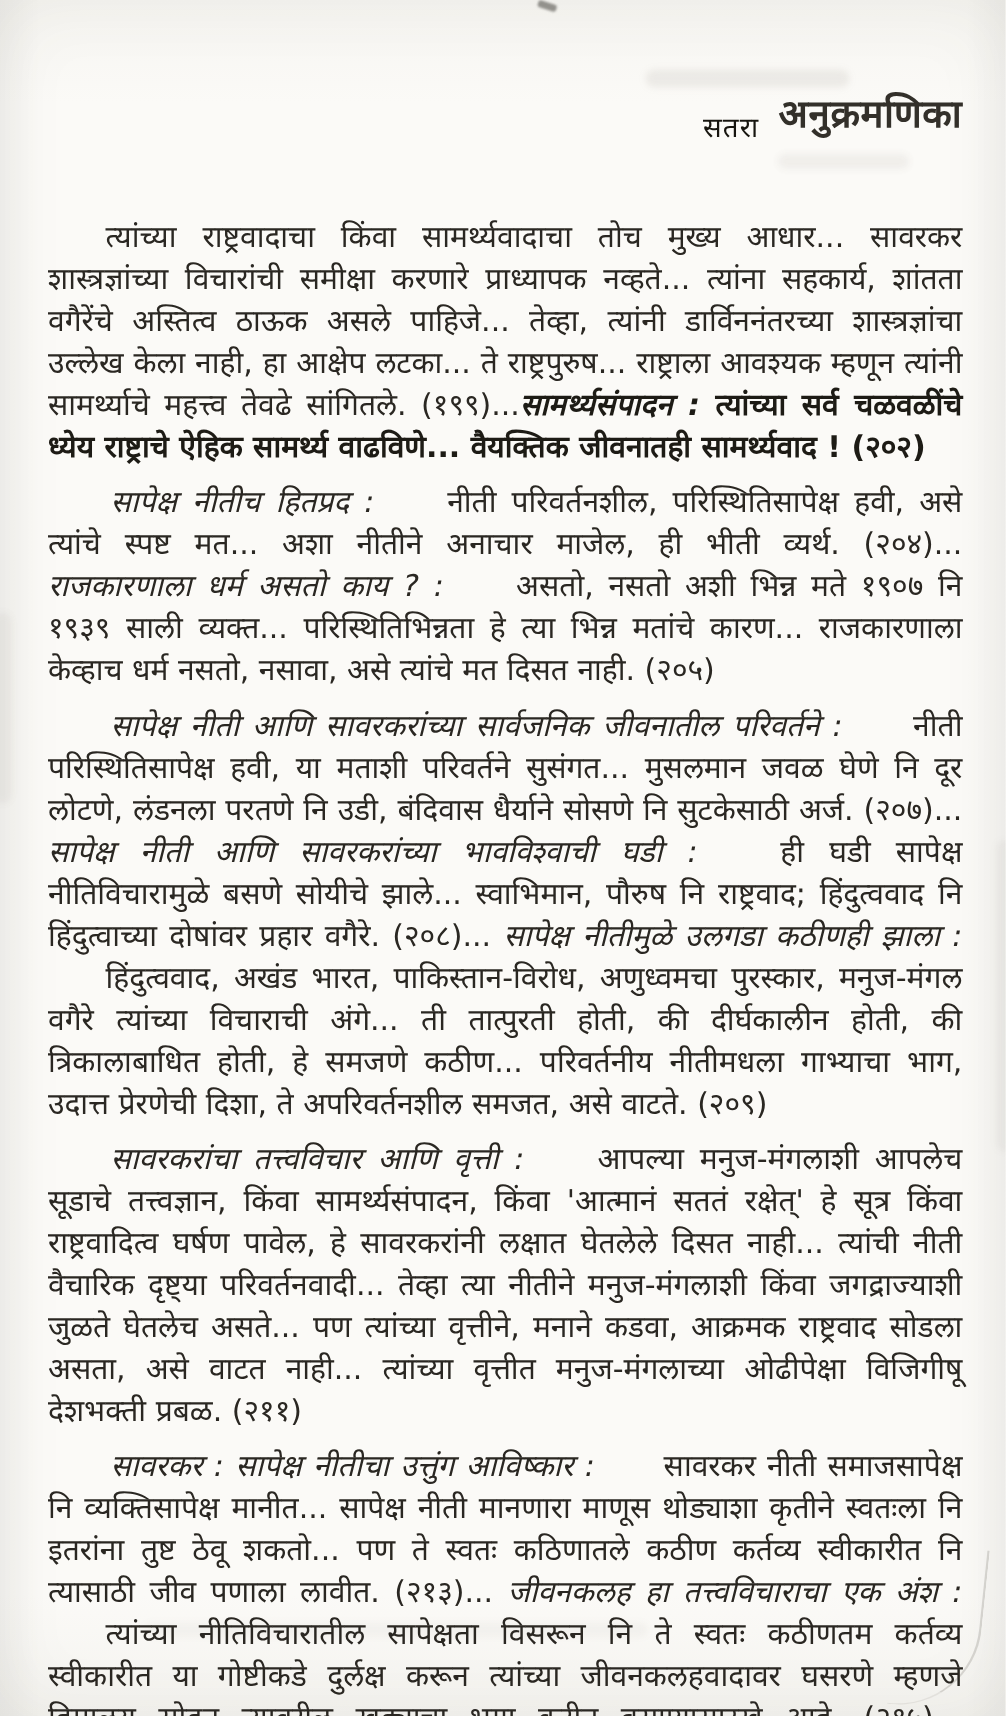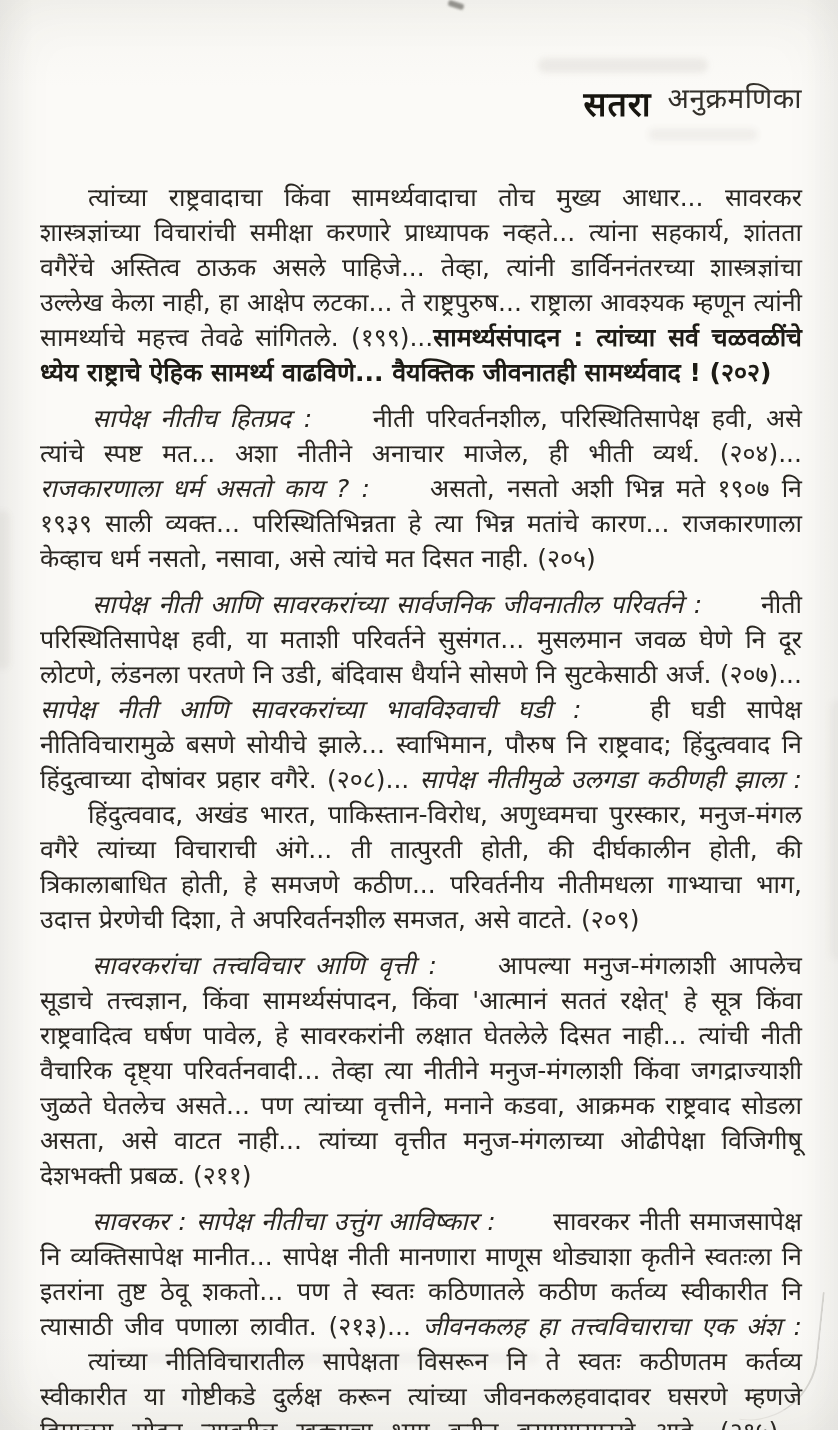--- a/index.html
+++ b/index.html
@@ -33,28 +33,28 @@
   .header {
     position: absolute;
     top: 80px;
     right: 36px;
     display: flex;
     align-items: baseline;
     gap: 16px;
     white-space: nowrap;
   }
   .chapter-word {
-    font-size: 34px;
-    font-weight: bold;
+    font-size: 23px;
+    font-weight: normal;
     color: #17150f;
     letter-spacing: 1px;
   }
   .page-title {
-    font-size: 28px;
-    font-weight: normal;
+    font-size: 32px;
+    font-weight: bold;
     color: #33302a;
     transform: translateY(-8px);
     letter-spacing: 0.5px;
   }
 
   
   .text-block {
     position: absolute;
     top: 180px;
     left: 40px;
@@ -66,21 +66,21 @@
   }
   .para {
     margin: 0 0 11px 0;
   }
   .para.indent {
     text-indent: 52px;
   }
   .seg-normal { font-style: normal; font-weight: normal; margin-left: 48px; }
   .seg-italic { font-style: italic; font-weight: normal; }
   .seg-bold { font-weight: bold; color: #1d1b15; }
-  .seg-bold-italic { font-weight: bold; color: #1d1b15; }
+  .seg-bold-italic { font-weight: bold; font-style: italic; color: #1d1b15; }
 
   
   .smudge {
     position: absolute;
     background: rgba(118, 112, 100, 0.10);
     filter: blur(3px);
     border-radius: 8px;
     pointer-events: none;
   }
   .smudge.s1 { top: 58px;  right: 130px; width: 170px; height: 15px; }

